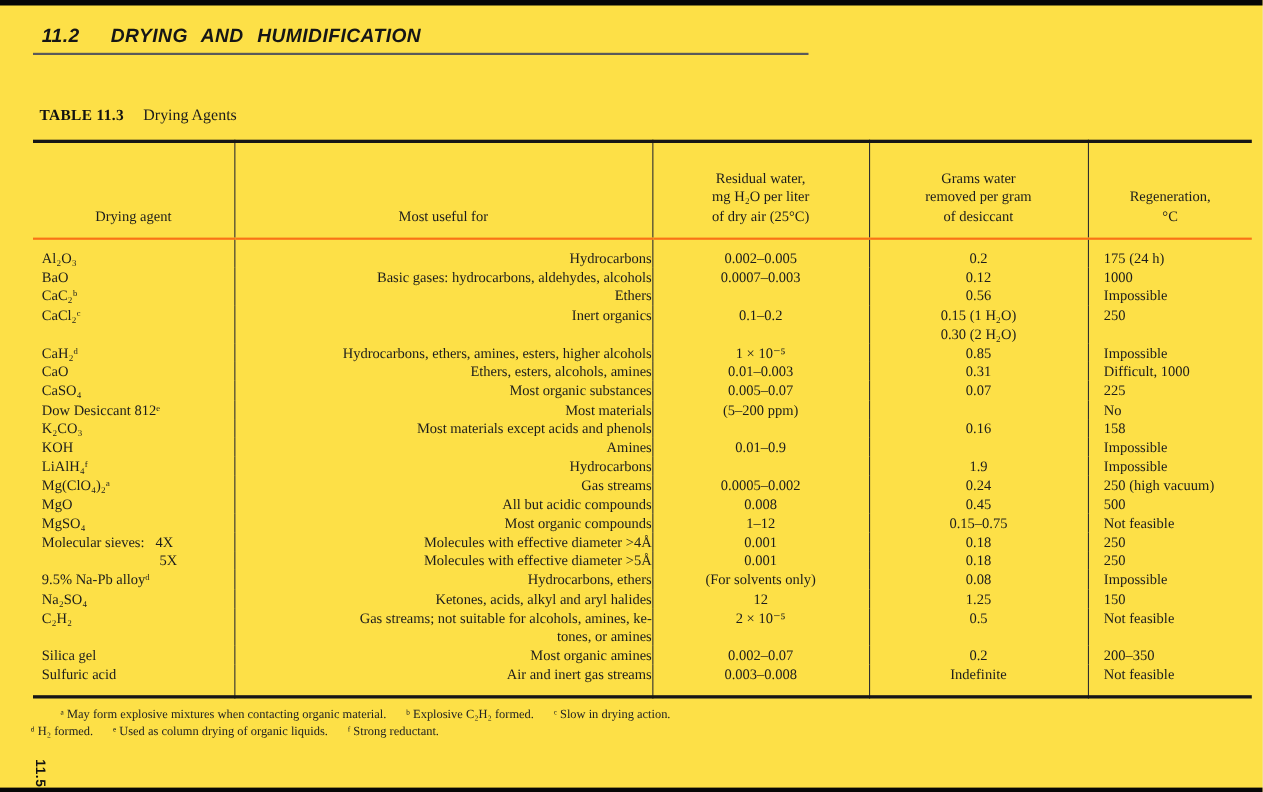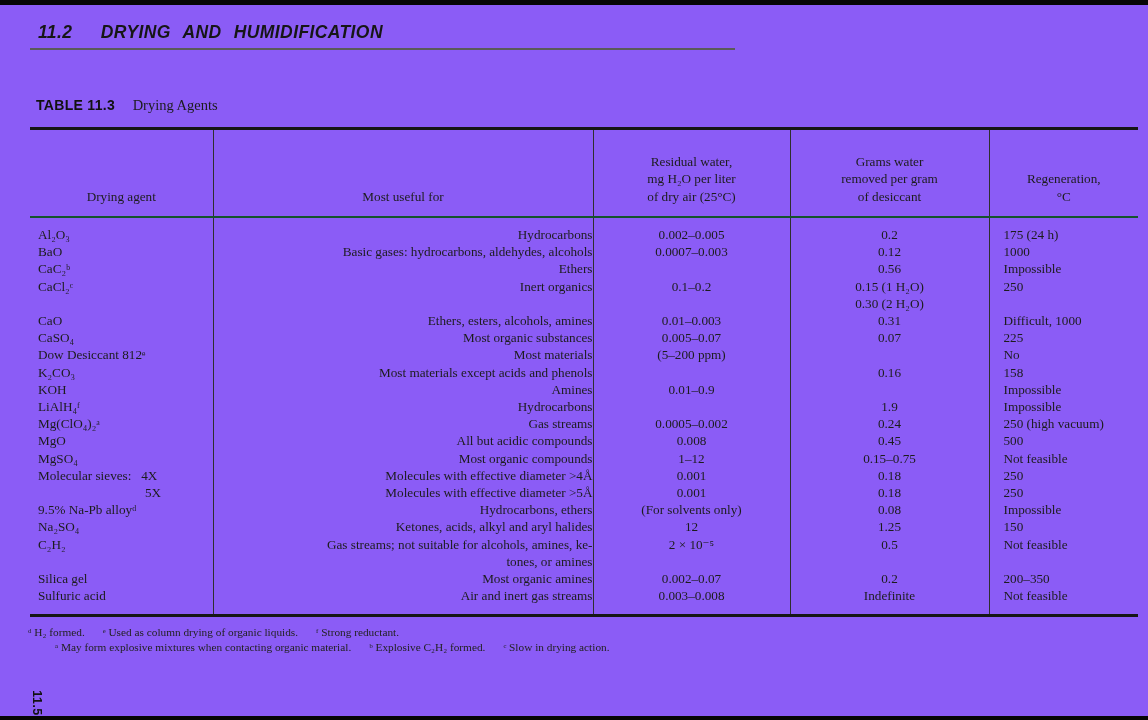--- a/index.html
+++ b/index.html
@@ -1,19 +1,19 @@
 <!DOCTYPE html>
 <html><head>
 <meta charset="utf-8">
 <style>
   html, body { margin: 0; padding: 0; background: #e8e8e8; }
   .page {
     position: relative;
     width: 1148px; height: 720px;
-    background: #8b5cf6;
+    background: #fde047;
     overflow: hidden;
     font-family: "Liberation Serif", "DejaVu Serif", serif;
     color: #1c1c1c;
   }
   .edge-bar { position: absolute; left: 0; width: 100%; background: #060606; }
   .edge-top { top: 0; height: 5px; }
   .edge-bottom { bottom: 0; height: 4px; }
 
   header { margin: 22px 10px 0 30px; }
   h1 {
@@ -22,42 +22,42 @@
     font-style: italic; font-weight: bold;
     font-size: 17.5px; line-height: 20px;
     letter-spacing: 0.4px; word-spacing: 7px;
     color: #161616;
   }
   h1 .sec-num { margin-right: 16px; }
   .heading-rule { width: 705px; height: 2px; background: #5a5a5a; }
 
   .caption { margin: 47px 0 0 30px; padding-left: 6px; font-size: 14.5px; }
   .cap-label {
-    font-family: Liberation Sans, sans-serif;
+    font-family: Liberation Serif, serif;
     font-weight: bold; font-size: 14px; letter-spacing: 0.3px;
     margin-right: 14px; color: #111;
   }
 
   table.drying {
     margin: 13px 0 0 30px;
     width: 1108px;
     border-collapse: collapse;
     table-layout: fixed;
     border-top: 3px solid #161616;
     border-bottom: 3px solid #161616;
   }
   col.w0 { width: 183px; } col.w1 { width: 380px; }
   col.w2 { width: 197px; } col.w3 { width: 199px; } col.w4 { width: 149px; }
 
   th, td { padding: 0; font-weight: normal; font-size: 13.2px; }
   .vline { border-right: 1.5px solid #2f2f2f; }
   thead th {
     height: 75px; vertical-align: bottom; text-align: center;
     padding-bottom: 11px; line-height: 17.5px;
-    border-bottom: 2px solid #14532d;
+    border-bottom: 2px solid #f97316;
   }
   tbody td { vertical-align: top; line-height: 17.2px; }
   tbody tr:first-child td { padding-top: 8px; }
   tbody tr:last-child td { padding-bottom: 10px; }
   td.c0 { padding-left: 8px; white-space: pre; }
   td.c1 { padding-left: 30px; text-align: right; }
   td.c1 .ln { white-space: nowrap; }
   td.c2, td.c3 { text-align: center; }
   td.c4 { padding-left: 14px; }
   .cont { padding-left: 15px; }
@@ -180,20 +180,35 @@
           </td>
           <td class="c3 vline">
             <div class="ln">0.15 (1 H₂O)</div>
             <div class="ln">0.30 (2 H₂O)</div>
           </td>
           <td class="c4">
             <div class="ln">250</div>
           </td>
         </tr>
         <tr>
+          <td class="c0 vline"><div class="ln">CaH₂ᵈ</div></td>
+          <td class="c1 vline">
+            <div class="ln">Hydrocarbons, ethers, amines, esters, higher alcohols</div>
+          </td>
+          <td class="c2 vline">
+            <div class="ln">1 × 10⁻⁵</div>
+          </td>
+          <td class="c3 vline">
+            <div class="ln">0.85</div>
+          </td>
+          <td class="c4">
+            <div class="ln">Impossible</div>
+          </td>
+        </tr>
+        <tr>
           <td class="c0 vline"><div class="ln">CaO</div></td>
           <td class="c1 vline">
             <div class="ln">Ethers, esters, alcohols, amines</div>
           </td>
           <td class="c2 vline">
             <div class="ln">0.01–0.003</div>
           </td>
           <td class="c3 vline">
             <div class="ln">0.31</div>
           </td>
@@ -416,20 +431,20 @@
             <div class="ln">Indefinite</div>
           </td>
           <td class="c4">
             <div class="ln">Not feasible</div>
           </td>
         </tr>
       </tbody>
   </table>
 
   <div class="footnotes" id="footnotes">
+      <div class="fn-line fn-first"><span class="fn-seg">ᵃ May form explosive mixtures when contacting organic material.</span><span class="fn-seg">ᵇ Explosive C₂H₂ formed.</span><span class="fn-seg">ᶜ Slow in drying action.</span></div>
       <div class="fn-line"><span class="fn-seg">ᵈ H₂ formed.</span><span class="fn-seg">ᵉ Used as column drying of organic liquids.</span><span class="fn-seg">ᶠ Strong reductant.</span></div>
-      <div class="fn-line fn-first"><span class="fn-seg">ᵃ May form explosive mixtures when contacting organic material.</span><span class="fn-seg">ᵇ Explosive C₂H₂ formed.</span><span class="fn-seg">ᶜ Slow in drying action.</span></div>
     </div>
 
   <div class="folio">11.5</div>
 
   <div class="edge-bar edge-bottom"></div>
 </div>
 
 </body></html>

